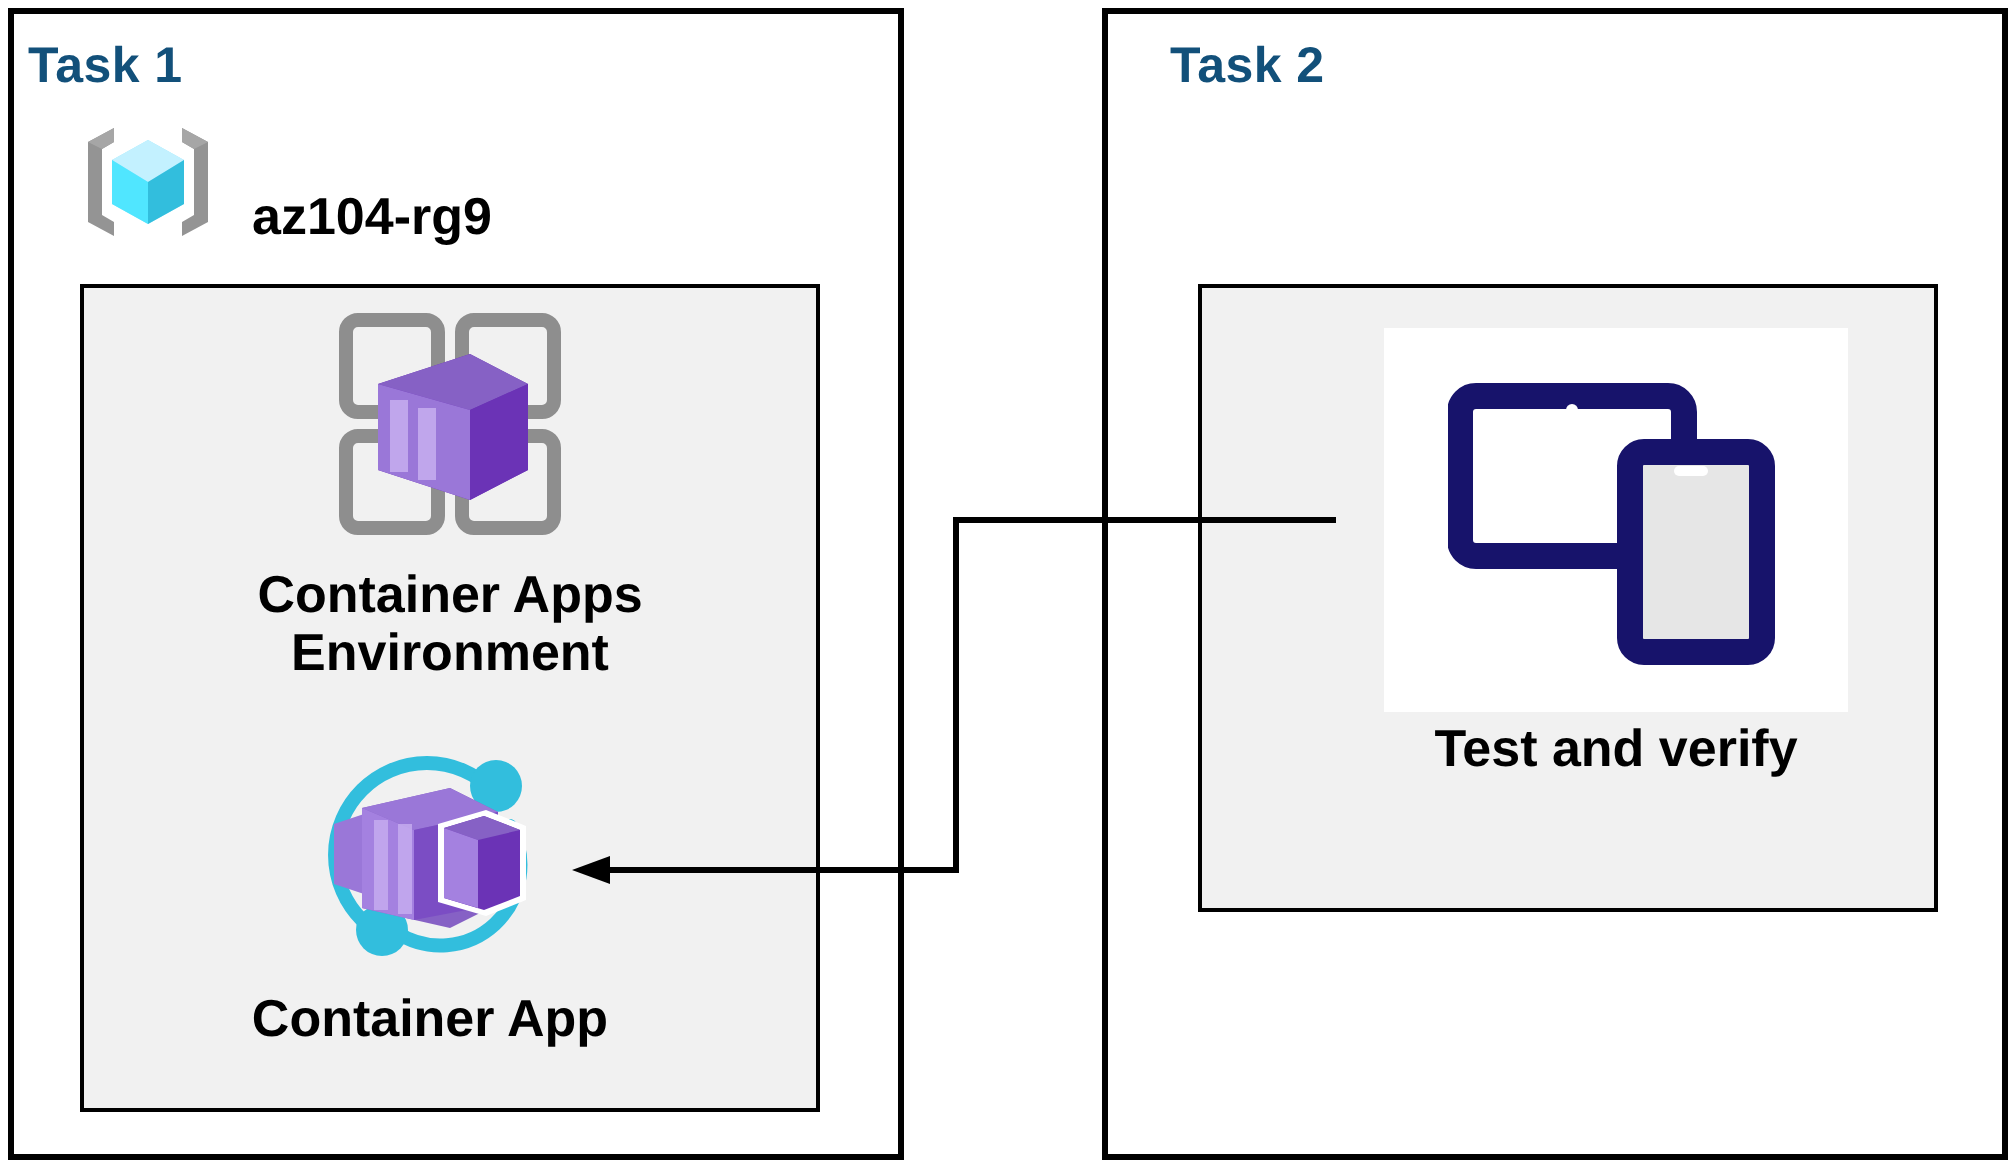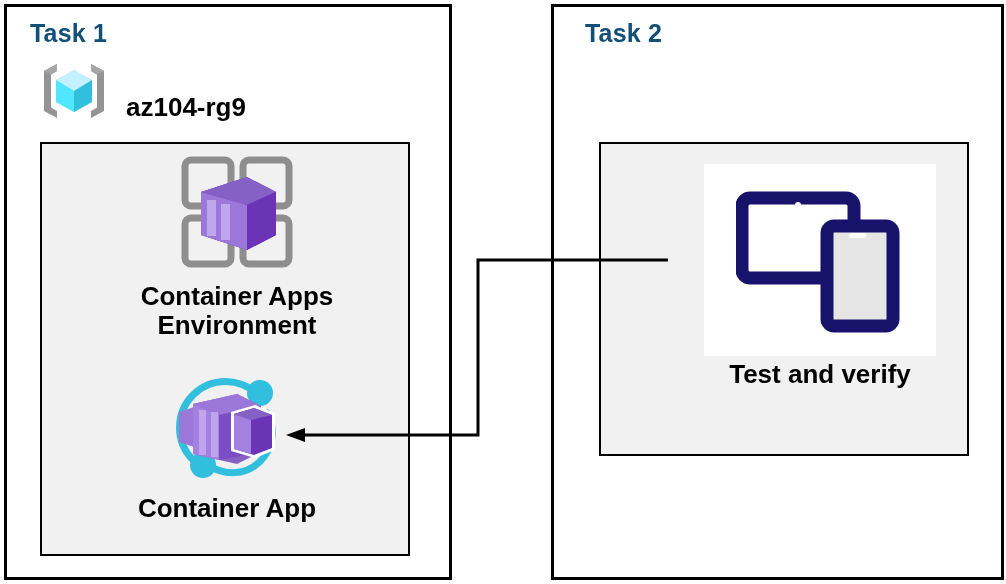--- a/index.html
+++ b/index.html
@@ -29,21 +29,21 @@
   #task2-box { left: 551px; top: 4px; width: 453px; height: 576px; }
 
   .task-title {
     position: absolute;
     font-size: 25px;
     font-weight: bold;
     color: #12507a;
     letter-spacing: 0.2px;
     white-space: nowrap;
   }
-  #task1-title { left: 30px;  top: 19px; }
+  #task1-title { left: 14px;  top: 19px; }
   #task2-title { left: 585px; top: 19px; text-align: right; }
 
   
   #rg-row {
     position: absolute;
     left: 36px;
     top: 60px;
     display: flex;
     align-items: center;
     gap: 14px;
@@ -66,21 +66,20 @@
   #task1-inner { left: 40px;  top: 142px; width: 370px; height: 414px; }
   #task2-inner { left: 599px; top: 142px; width: 370px; height: 314px; }
 
   
   .node {
     position: absolute;
     display: flex;
     flex-direction: column;
     align-items: center;
     text-align: center;
-    padding-left: 12px;
   }
   .node-caption {
     font-size: 26px;
     font-weight: bold;
     color: #000000;
     line-height: 1.12;
     white-space: pre-line;
     margin-top: 4px;
   }
   #node-cae { left: 40px; top: 150px; width: 370px; }

